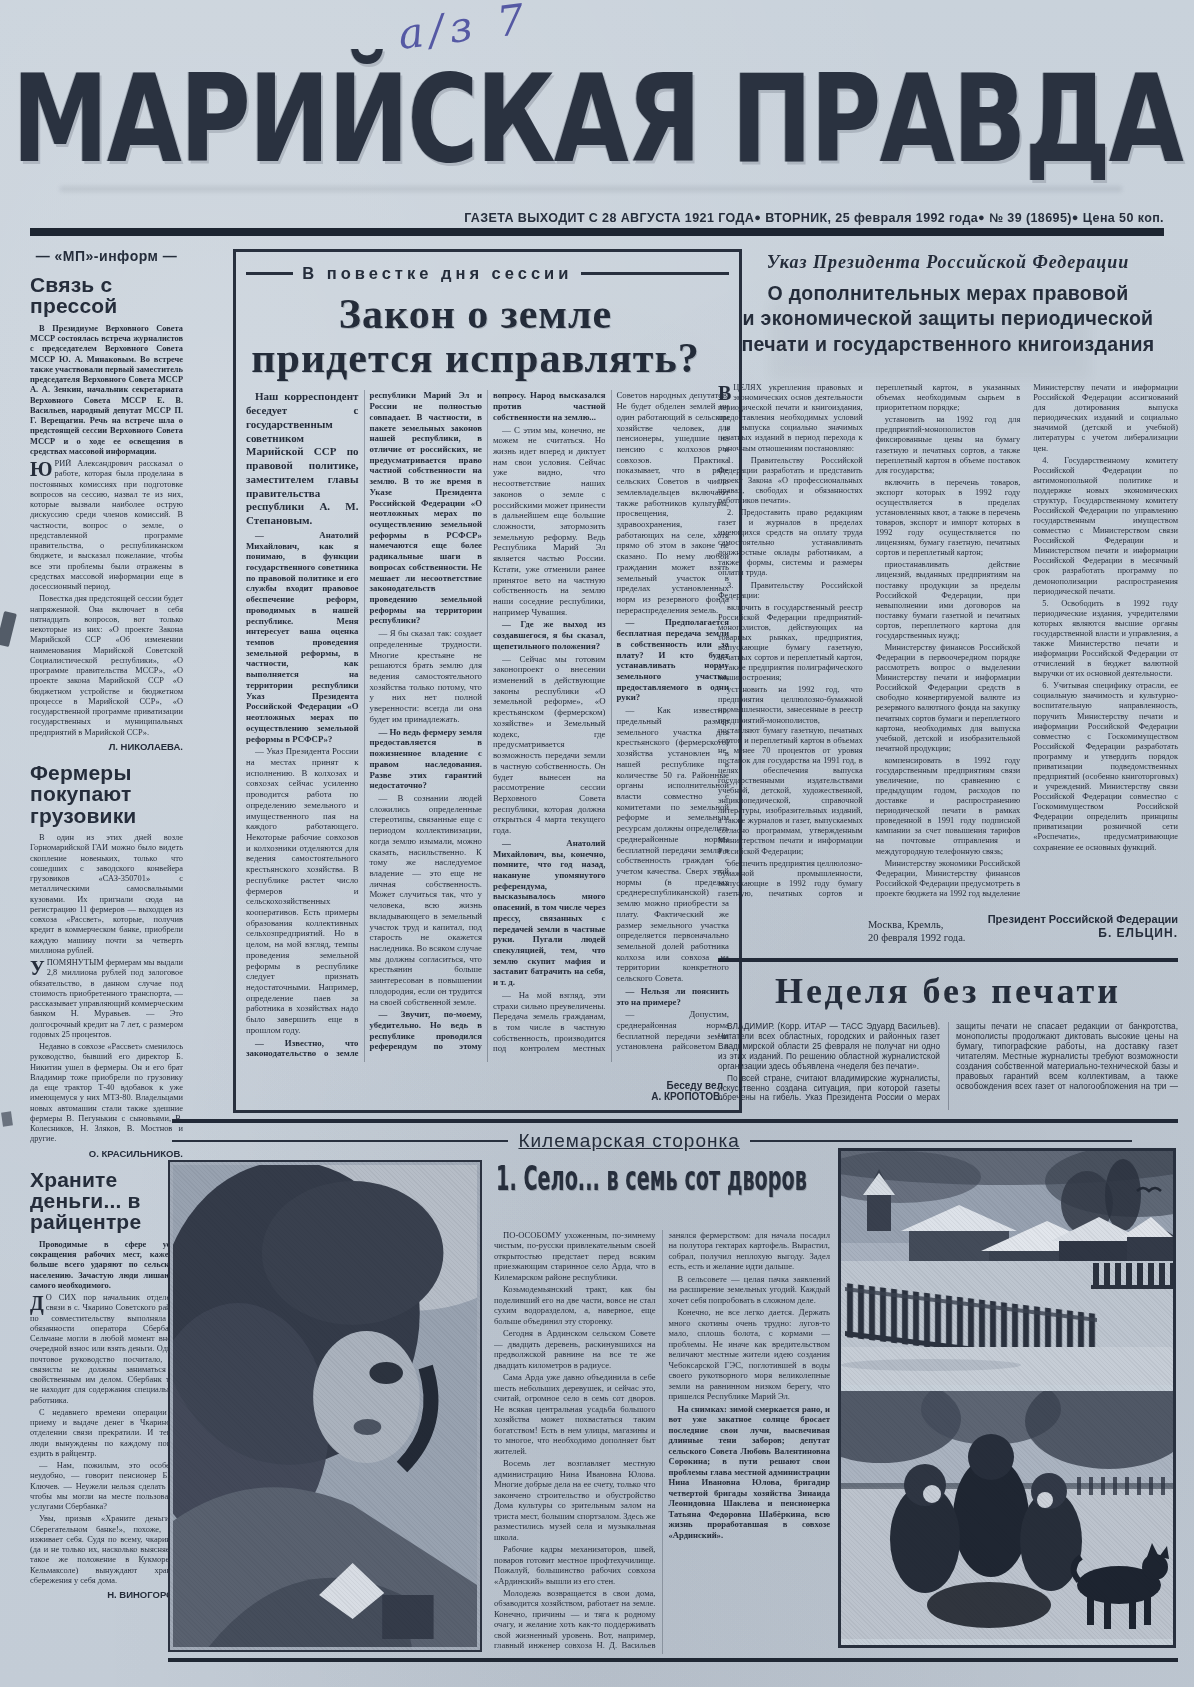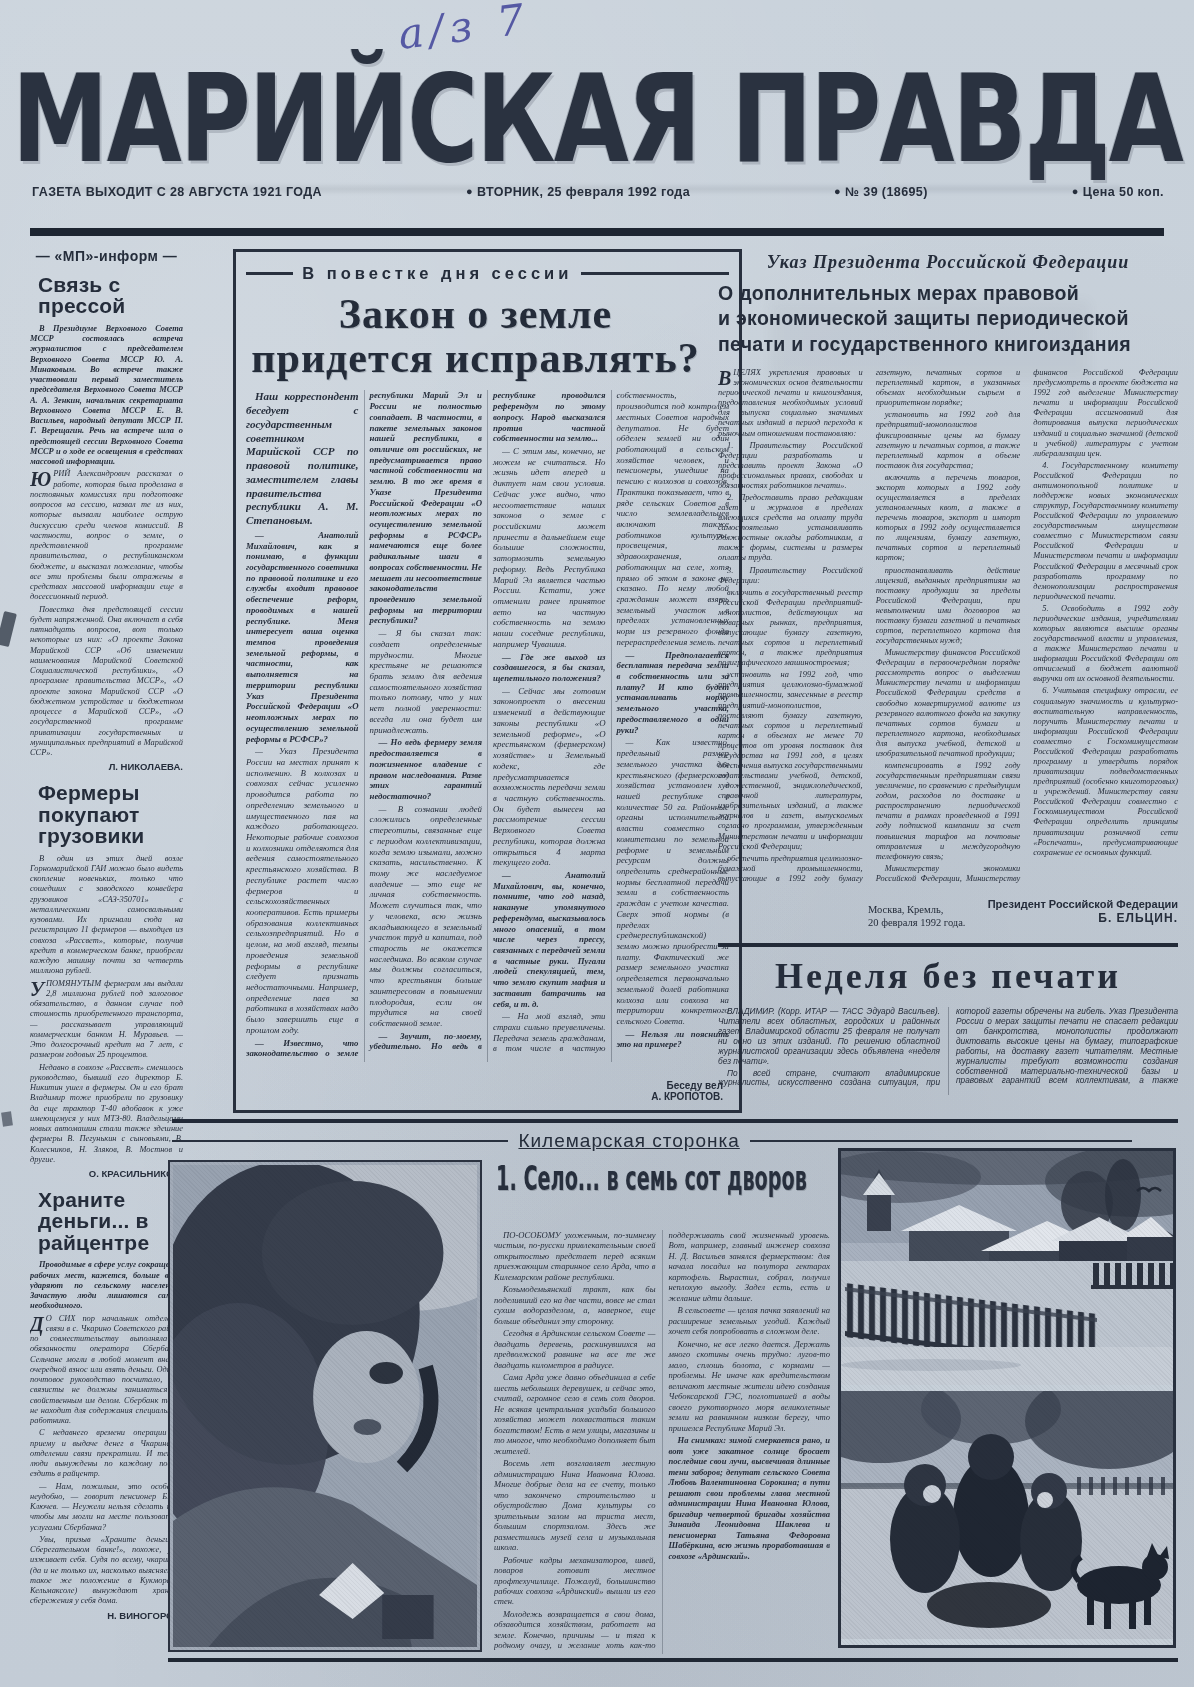--- a/index.html
+++ b/index.html
@@ -19,34 +19,34 @@
 
   .handwriting{position:absolute;left:398px;top:2px;font:italic 42px "DejaVu Serif",serif;
     color:#41449a;transform:rotate(-7deg);letter-spacing:6px;opacity:.85;}
 
   .masthead{position:absolute;left:30px;top:44px;width:1134px;height:150px;
     display:flex;align-items:center;justify-content:center;}
   .masthead-text{font-family:"DejaVu Sans",sans-serif;font-weight:bold;font-size:97px;
     letter-spacing:-2px;white-space:nowrap;color:#2a3240;
     transform:scale(1.0,1.24);text-shadow:2px 2px 0 rgba(42,50,64,.18), -1px 0 0 rgba(42,50,64,.25);}
 
-  .dateline{position:absolute;left:32px;top:185px;width:1132px;display:flex;justify-content:space-between;
+  .dateline{position:absolute;left:32px;top:211px;width:1132px;display:flex;justify-content:flex-end;
     font:bold 12.5px "Liberation Sans",sans-serif;letter-spacing:.4px;color:#262e3c;}
   .dl-item{white-space:nowrap;}
   .bullet{font-size:11px;position:relative;top:-1px;margin-right:4px;}
   .rule-thick{position:absolute;left:30px;top:228px;width:1134px;height:8px;background:#1d2531;}
 
   
   .leftcol{position:absolute;left:30px;top:244px;width:153px;height:1420px;overflow:hidden;}
   .mp-header{text-align:center;font:bold 14px "Liberation Sans",sans-serif;margin:4px 0 8px;letter-spacing:.5px;}
-  .lc-title{font:bold 21px/1.02 "Liberation Sans",sans-serif;margin:10px 8px 7px;letter-spacing:.2px;}
+  .lc-title{font:bold 21px/1.02 "Liberation Sans",sans-serif;margin:10px 0 7px;letter-spacing:.2px;}
   .lc-body{font:8.4px/1.22 "Liberation Serif",serif;text-align:justify;}
   .sig{text-align:right;font:bold 9.5px "Liberation Sans",sans-serif;margin:3px 0 6px;}
 
-  .para{margin:0 0 2px;text-indent:9px;font-style:italic;}
+  .para{margin:0 0 2px;text-indent:9px;}
   .b{font-weight:bold;}
   .lead{font-size:11px;line-height:1.25;font-weight:bold;}
   .dc{text-indent:0;}
   .dc::first-letter{float:left;font-size:20px;line-height:.8;font-weight:bold;padding:2px 2px 0 0;}
 
   
   .sessionbox{position:absolute;left:189px;top:249px;width:509px;height:864px;box-sizing:border-box;
     border:3px solid #28303e;padding:8px 10px;margin-left:44px;}
   .kicker-row{display:flex;align-items:center;gap:9px;margin-top:4px;}
   .kline{height:2.5px;background:#28303e;}
@@ -55,21 +55,21 @@
   .kicker-text{font:bold 16.5px "Liberation Sans",sans-serif;letter-spacing:4px;white-space:nowrap;}
   .main-headline{margin:10px 24px 10px 0;text-align:center;font:bold 42px/1.04 "Liberation Serif",serif;
     letter-spacing:1px;color:#242c3a;text-shadow:1px 1px 0 rgba(36,44,58,.2);}
   .interview{column-count:4;column-gap:11px;column-rule:1px solid rgba(37,45,59,.35);column-fill:auto;
     height:672px;overflow:hidden;font:8.8px/1.22 "Liberation Serif",serif;text-align:justify;}
   .byline{position:absolute;right:16px;bottom:8px;text-align:right;font:bold 10px "Liberation Sans",sans-serif;}
 
   
   .decree{position:absolute;left:718px;top:252px;width:460px;}
   .decree-kicker{text-align:center;font:italic bold 18px "Liberation Serif",serif;letter-spacing:1px;}
-  .decree-headline{margin:8px 0 11px;font:bold 19.5px/1.3 "Liberation Sans",sans-serif;letter-spacing:.3px;}
+  .decree-headline{margin:8px 0 26px;text-align:center;font:bold 19.5px/1.3 "Liberation Sans",sans-serif;letter-spacing:.3px;}
   .decree-body{column-count:3;column-gap:13px;column-fill:auto;height:524px;overflow:hidden;
     font:8.4px/1.2 "Liberation Serif",serif;text-align:justify;}
   .decree-sig{margin-top:6px;font-family:"Liberation Sans",sans-serif;}
   .sig-title{text-align:right;font-weight:bold;font-size:11px;}
   .sig-name{text-align:right;font-weight:bold;font-size:12px;letter-spacing:1px;margin-top:1px;}
   .sig-place{margin:-22px 0 0 150px;font-size:10.5px;line-height:1.25;font-family:"Liberation Serif",serif;}
   .decree-rule{height:3.5px;background:#222a38;margin:14px 0 8px;}
   .nedelya-headline{margin:6px 0 10px;text-align:center;font:bold 36px "Liberation Serif",serif;letter-spacing:3px;}
   .nedelya-body{column-count:2;column-gap:16px;column-rule:1px solid rgba(37,45,59,.35);column-fill:auto;
     height:88px;overflow:hidden;font:8.3px/1.2 "Liberation Sans",sans-serif;text-align:justify;}

